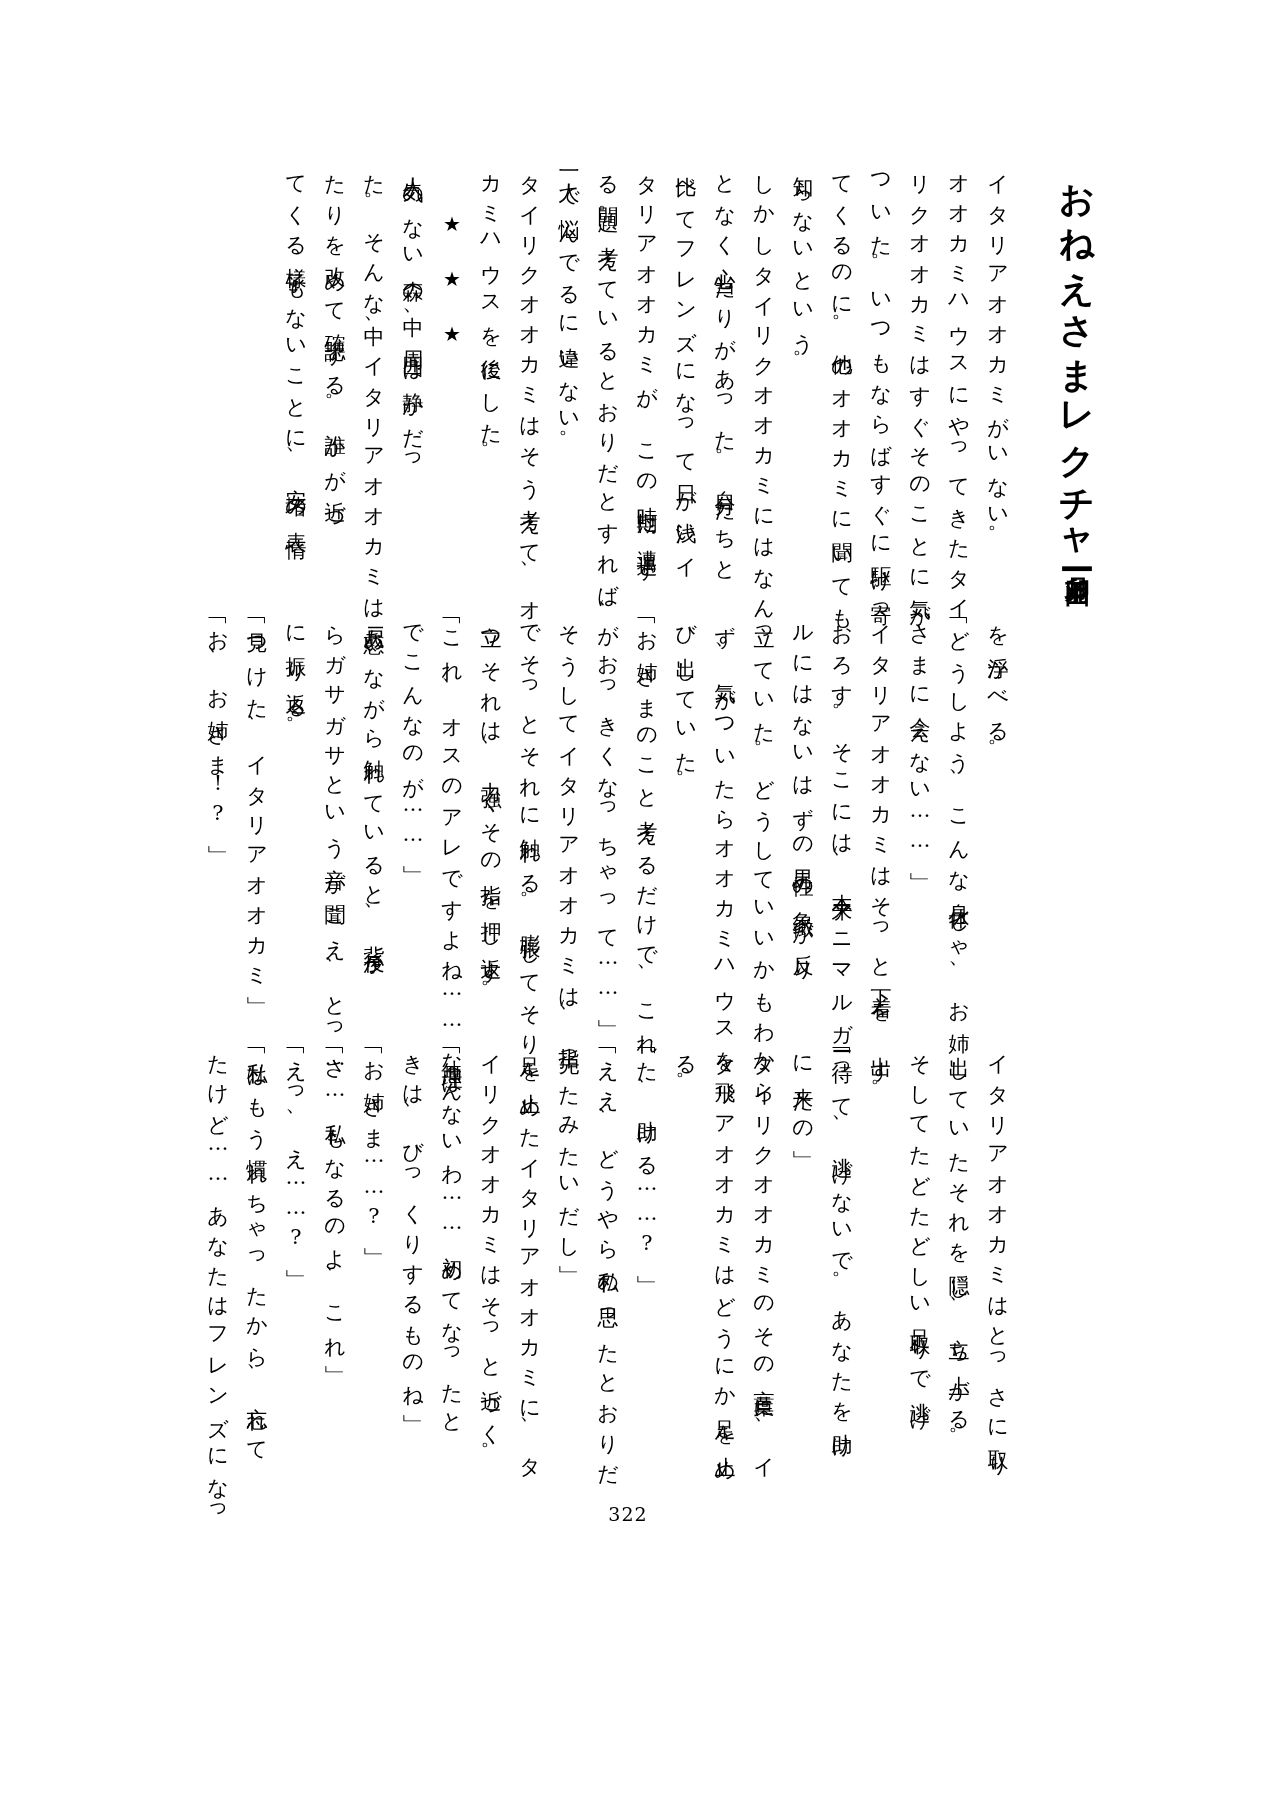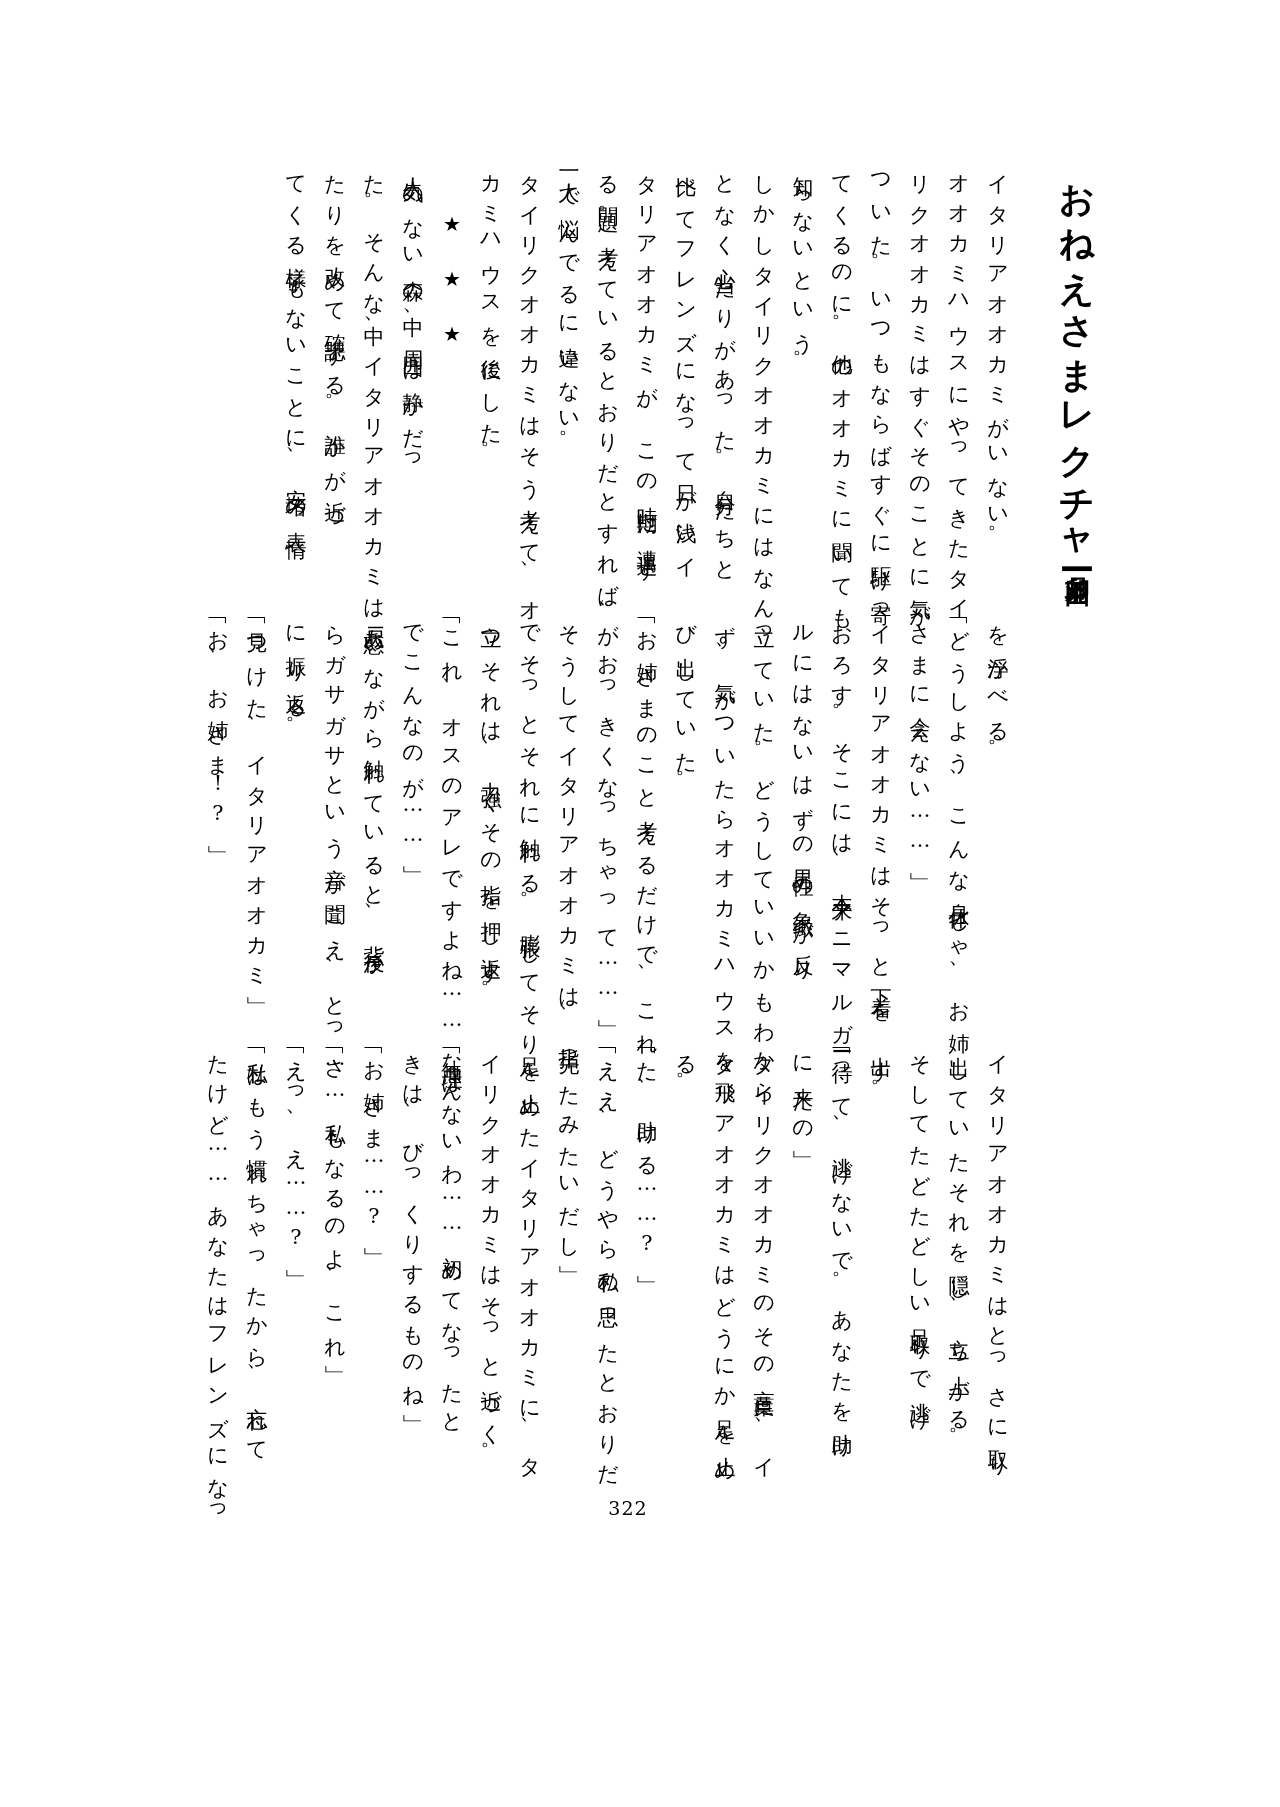--- a/index.html
+++ b/index.html
@@ -89,21 +89,21 @@
     padding-top: 52px;
   }
 
   #band-top   { top: 160px;  right: 272px; }
   #band-mid   { top: 610px;  right: 272px; }
   #band-bot   { top: 1040px; right: 272px; }
 
   
   #pageno {
     position: absolute;
-    bottom: 288px;
+    bottom: 282px;
     left: 0;
     width: 1256px;
     text-align: center;
     font-size: 19px;
     letter-spacing: 0.06em;
     font-family: "DejaVu Serif", "Liberation Serif", serif;
   }
 </style>
 </head>
 <body>

